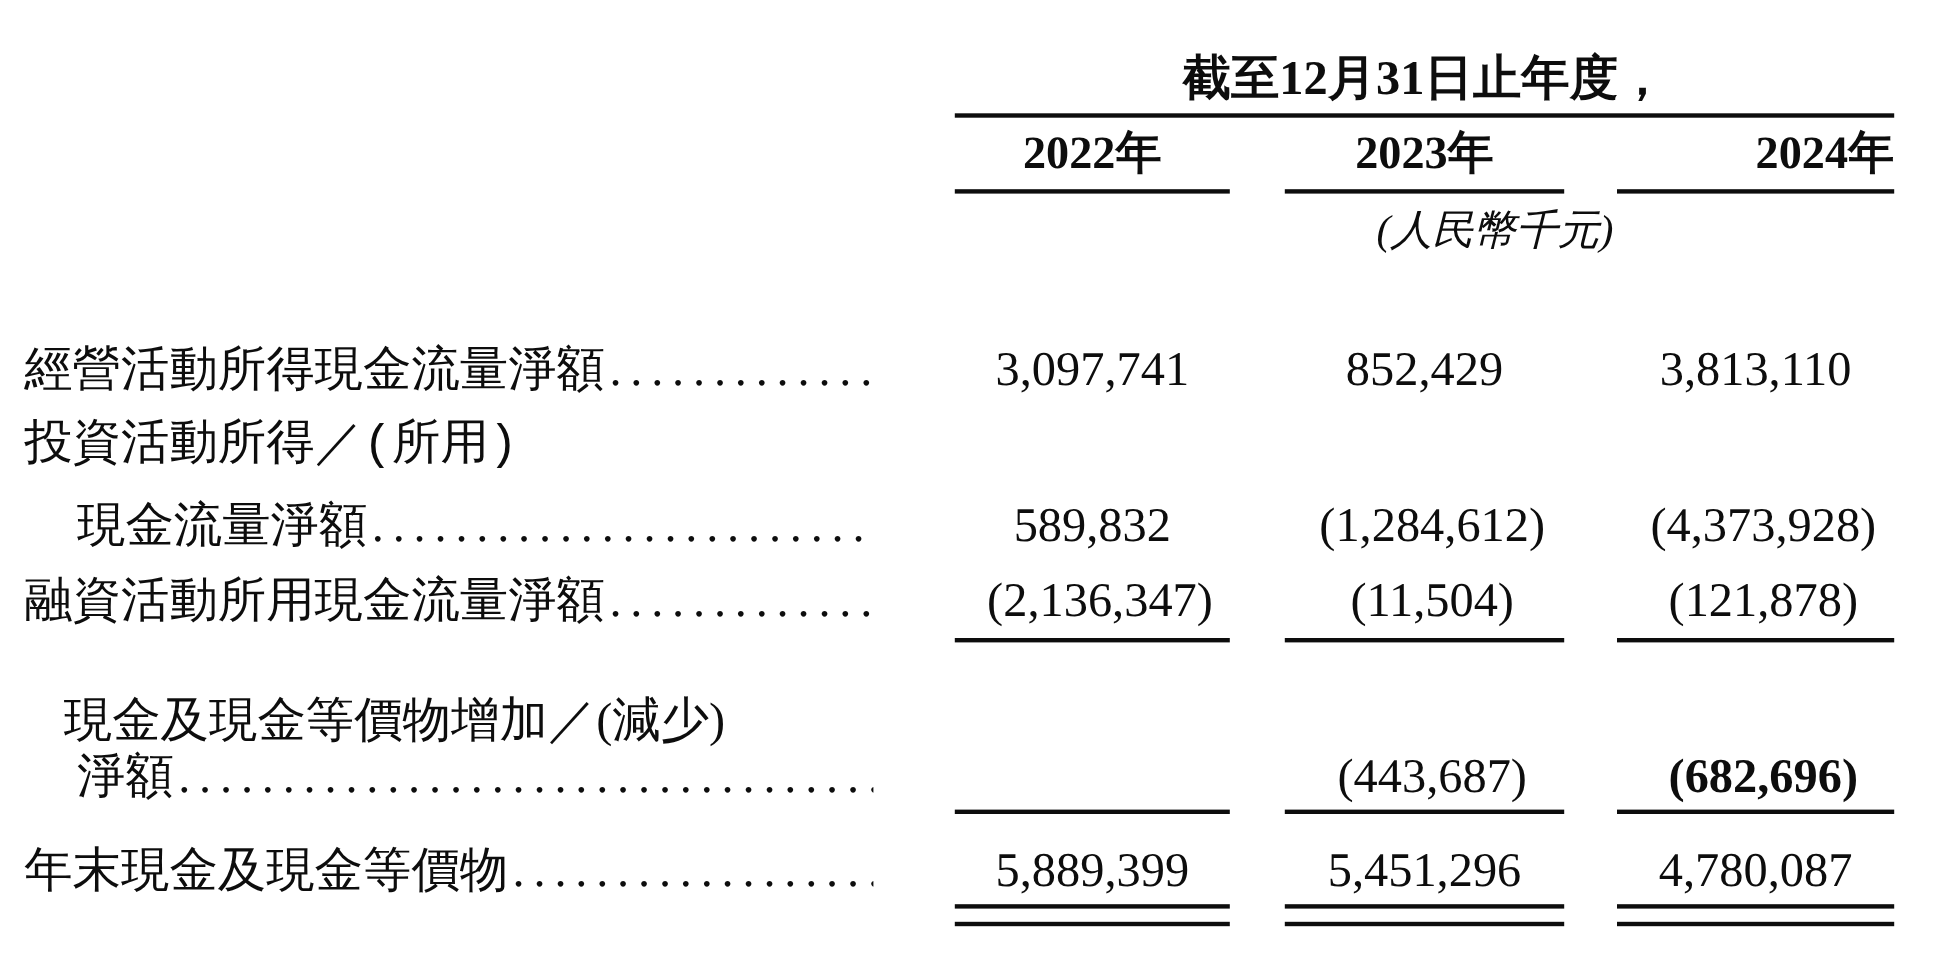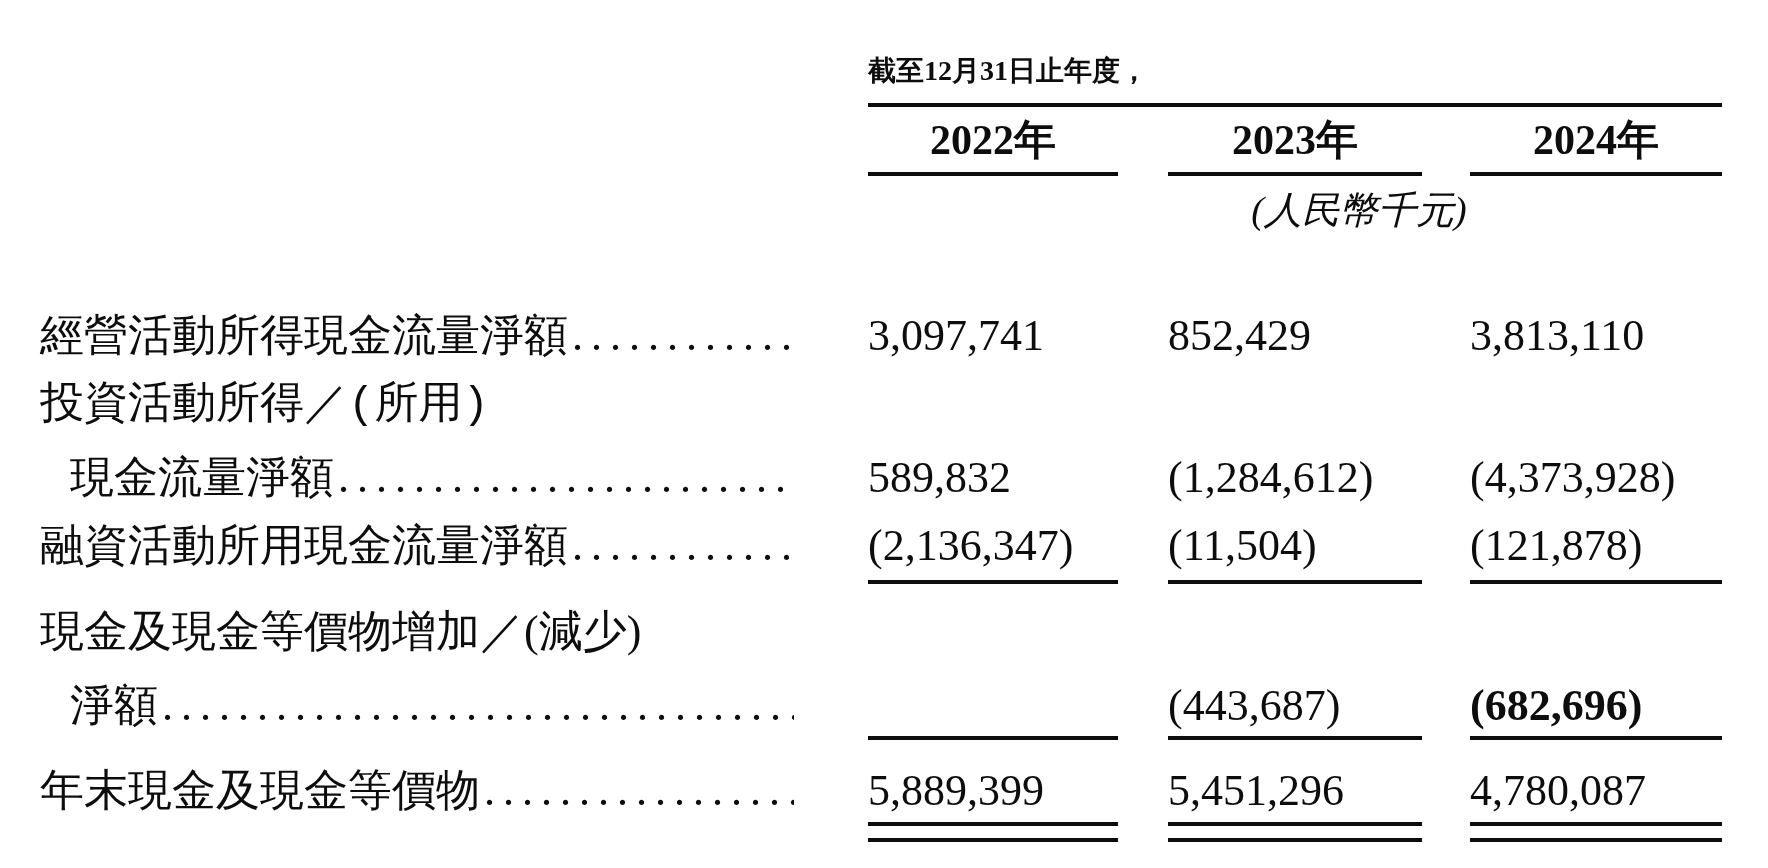--- a/index.html
+++ b/index.html
@@ -10,88 +10,89 @@
     background: #ffffff;
     color: #0d0d0d;
     font-family: "Liberation Serif", "DejaVu Serif", serif;
     overflow: hidden;
   }
   
   .period-title {
     position: absolute;
     top: 46px; left: 868px; width: 854px; height: 50px;
     line-height: 50px;
+    text-align: center;
     font-weight: bold;
-    font-size: 28px;
+    font-size: 44px;
     white-space: nowrap;
   }
   .hrule {
     position: absolute;
     top: 103px; left: 868px; width: 854px; height: 4px;
     background: #0d0d0d;
   }
   .year-label {
     position: absolute;
     top: 112px; height: 56px; line-height: 56px;
     text-align: center;
     font-weight: bold;
     font-size: 42px;
     white-space: nowrap;
   }
   .yrule { position: absolute; top: 172px; height: 4px; background: #0d0d0d; }
   .col1 { left: 868px;  width: 250px; }
   .col2 { left: 1168px; width: 254px; }
-  .col3 { left: 1470px; width: 252px; }
+  .col3 { left: 1470px; width: 252px; text-align: right; }
   .unit-note {
     position: absolute;
     top: 184px; left: 1232px; width: 254px; height: 52px;
     line-height: 52px;
     text-align: center;
     font-style: italic;
     font-size: 38px;
     white-space: nowrap;
   }
   
   .row {
     position: absolute;
     left: 0; width: 1722px; height: 68px;
     font-size: 44px; line-height: 68px;
   }
   .label-cell {
     position: absolute;
     left: 0; top: 0; width: 830px; height: 68px;
     box-sizing: border-box;
-    padding-left: 40px; padding-right: 36px;
+    padding-left: 22px; padding-right: 36px;
     display: flex;
     align-items: baseline;
     white-space: nowrap;
   }
   .row.indent .label-cell { padding-left: 70px; }
   .label { flex: 0 0 auto; }
   .dots {
     flex: 1 1 auto;
     min-width: 0;
     overflow: hidden;
     white-space: nowrap;
     letter-spacing: 8px;
     padding-left: 4px;
   }
   .cell {
     position: absolute;
     top: 0; height: 68px;
-    text-align: left;
+    text-align: center;
     white-space: nowrap;
   }
   .val { display: inline-block; }
   
   .r1 { top: 302px; }
   .r2 { top: 371px; font-family: Liberation Mono, monospace; }
   .r3 { top: 444px; }
   .r4 { top: 512px; }
-  .r5 { top: 598px; }
+  .r5 { top: 621px; margin-left: 36px; }
   .r6 { top: 672px; }
   .r7 { top: 757px; }
   
   .rule { position: absolute; height: 4px; background: #0d0d0d; }
   .rule.u4 { top: 580px; }
   .rule.u6 { top: 736px; }
   .drule {
     position: absolute;
     top: 822px; height: 20px;
     box-sizing: border-box;

